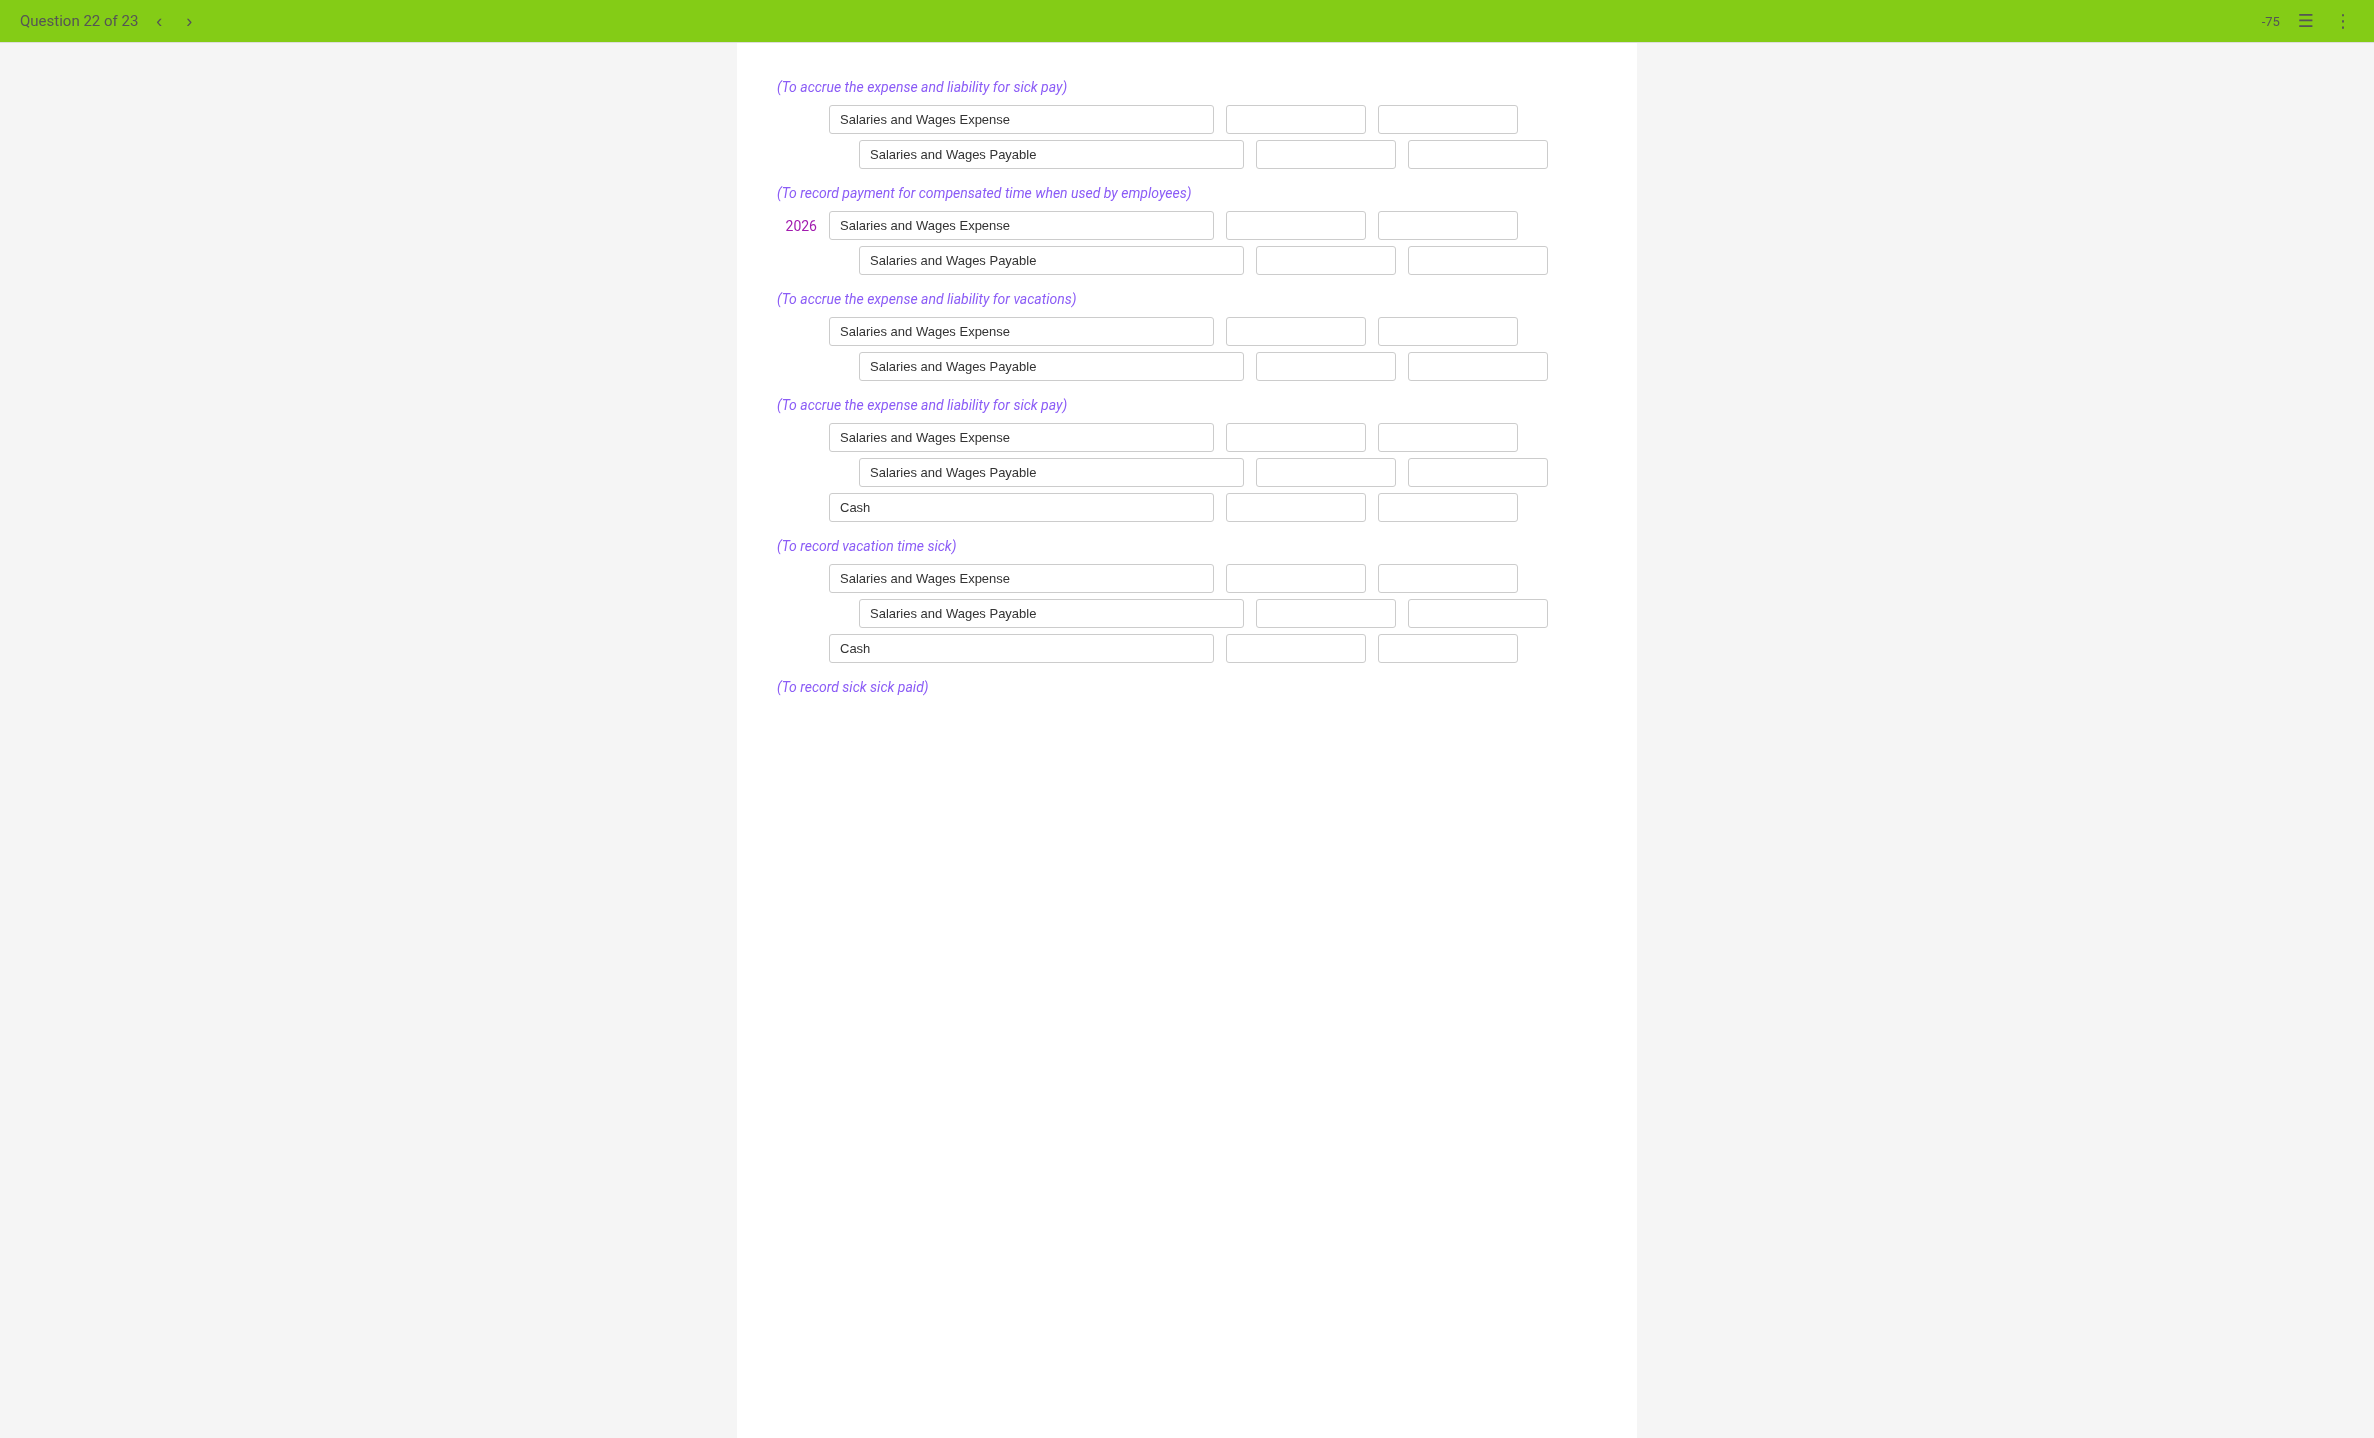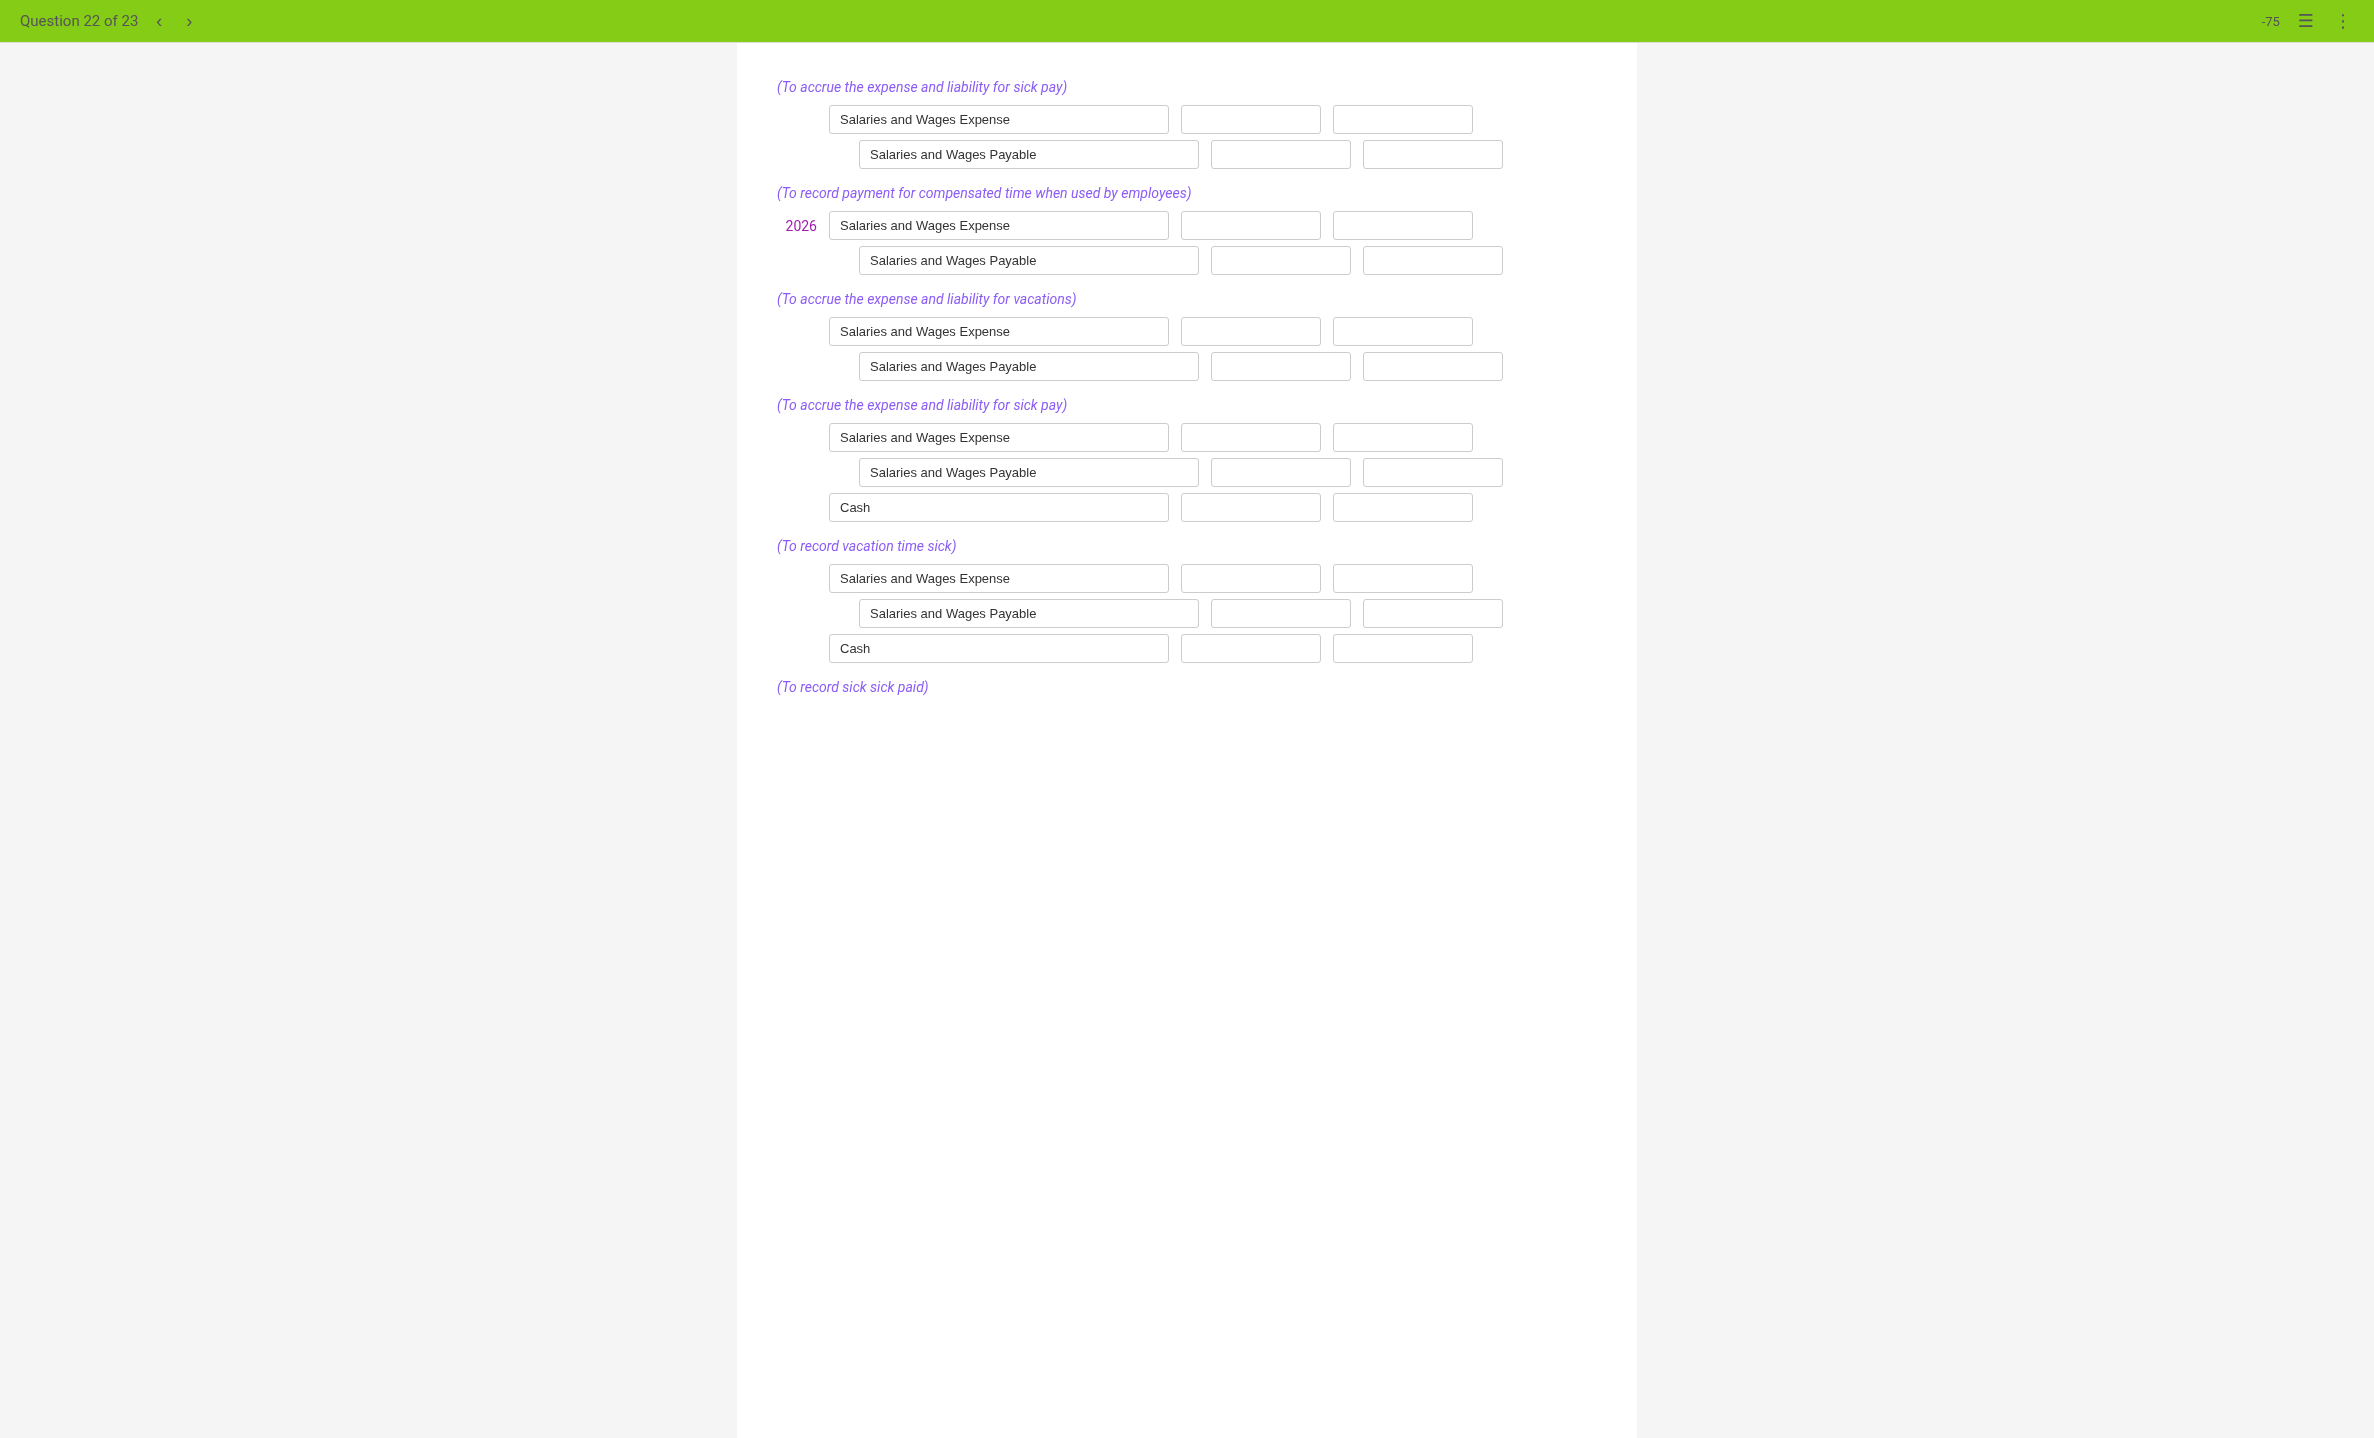--- a/index.html
+++ b/index.html
@@ -100,21 +100,21 @@
       text-align: right;
     }
 
     .account-field {
       background: #fff;
       border: 1px solid #ccc;
       border-radius: 3px;
       padding: 6px 10px;
       font-size: 13px;
       color: #333;
-      width: 340px;
+      width: 385px;
       min-width: 200px;
     }
 
     .amount-field {
       background: #fff;
       border: 1px solid #ccc;
       border-radius: 3px;
       padding: 6px 10px;
       font-size: 13px;
       color: #333;

